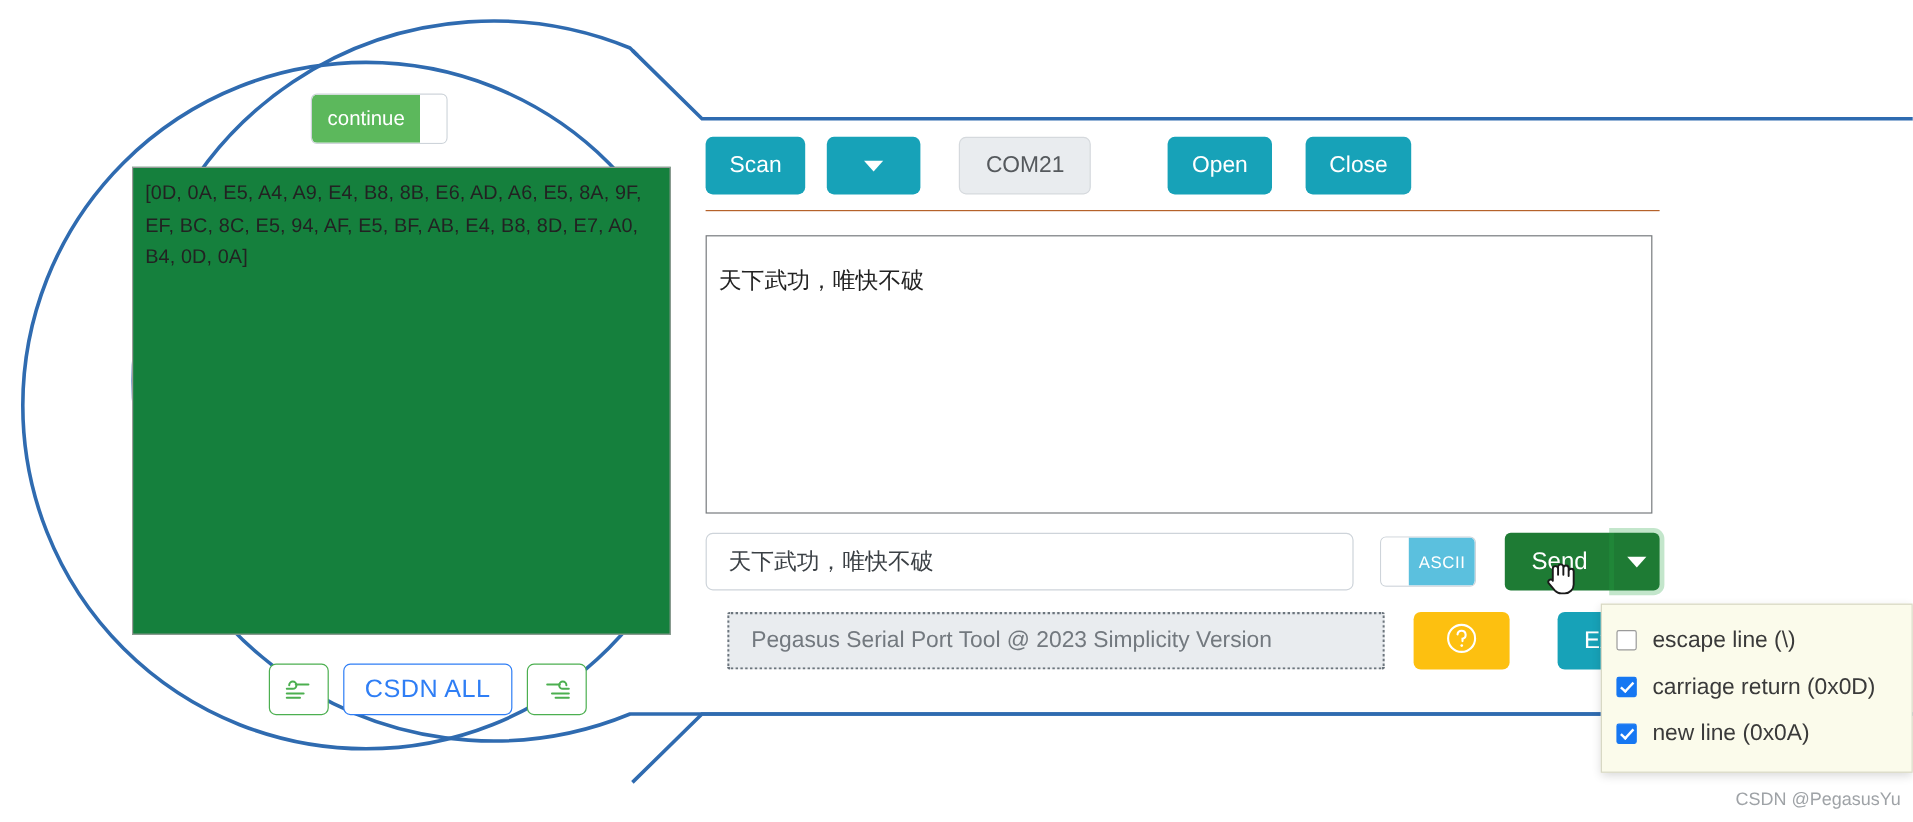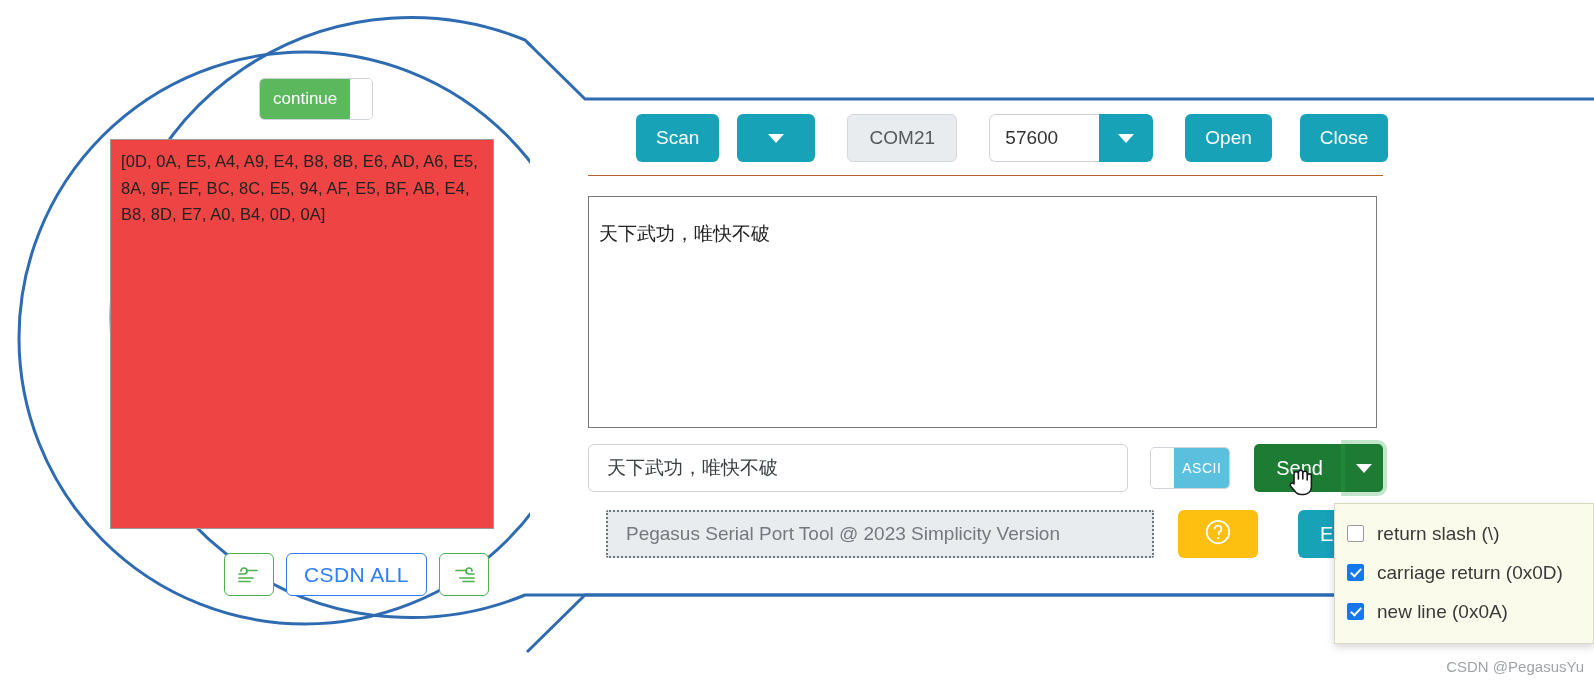--- a/index.html
+++ b/index.html
@@ -63,24 +63,24 @@
   }
   .continue-toggle .empty {
     flex: 1;
     background: #ffffff;
   }
 
   .hex-area {
     position: absolute;
     left: 110px;
     top: 139px;
-    width: 384px;
+    width: 449px;
     height: 390px;
     border: 1px solid #9a9a9a;
-    background: #ef4444;
+    background: #15803d;
     box-sizing: border-box;
     padding: 8px 10px;
     font-size: 16.5px;
     line-height: 1.62;
     color: #222222;
     letter-spacing: 0.1px;
     overflow: hidden;
     word-break: break-word;
   }
 
@@ -130,21 +130,20 @@
     z-index: 8;
   }
 
   .toolbar {
     position: absolute;
     left: 10px;
     top: 10px;
     display: flex;
     align-items: flex-end;
     height: 48px;
-    margin-left: 48px;
   }
   .tl-btn {
     background: #17a2b8;
     color: #ffffff;
     border: none;
     border-radius: 6px;
     height: 48px;
     font-size: 19px;
     padding: 0 20px;
     display: flex;
@@ -477,26 +476,20 @@
 
   <div class="toolbar">
     <div class="tl-btn">Scan</div>
     <div style="width:18px"></div>
     <div class="tl-caret-btn">
       <span class="caret-down"></span>
     </div>
     <div style="width:32px"></div>
     <div class="com-display">COM21</div>
     <div style="width:32px"></div>
-    <div class="baud-group">
-      <div class="baud-input">57600</div>
-      <div class="baud-caret">
-        <span class="caret-down"></span>
-      </div>
-    </div>
     <div style="width:32px"></div>
     <div class="tl-btn">Open</div>
     <div style="width:28px"></div>
     <div class="tl-btn">Close</div>
   </div>
 
   <div class="hr-divider"></div>
 
   <div class="recv-area">天下武功，唯快不破</div>
 
@@ -525,21 +518,21 @@
         </svg>
       </span>
     </div>
     <div class="export-btn">Ex</div>
   </div>
 </div>
 
 <div class="dropdown-menu">
   <div class="dd-item">
     <span class="cb"></span>
-    <span>return slash (\)</span>
+    <span>escape line (\)</span>
   </div>
   <div class="dd-item">
     <span class="cb checked"></span>
     <span>carriage return (0x0D)</span>
   </div>
   <div class="dd-item">
     <span class="cb checked"></span>
     <span>new line (0x0A)</span>
   </div>
 </div>

